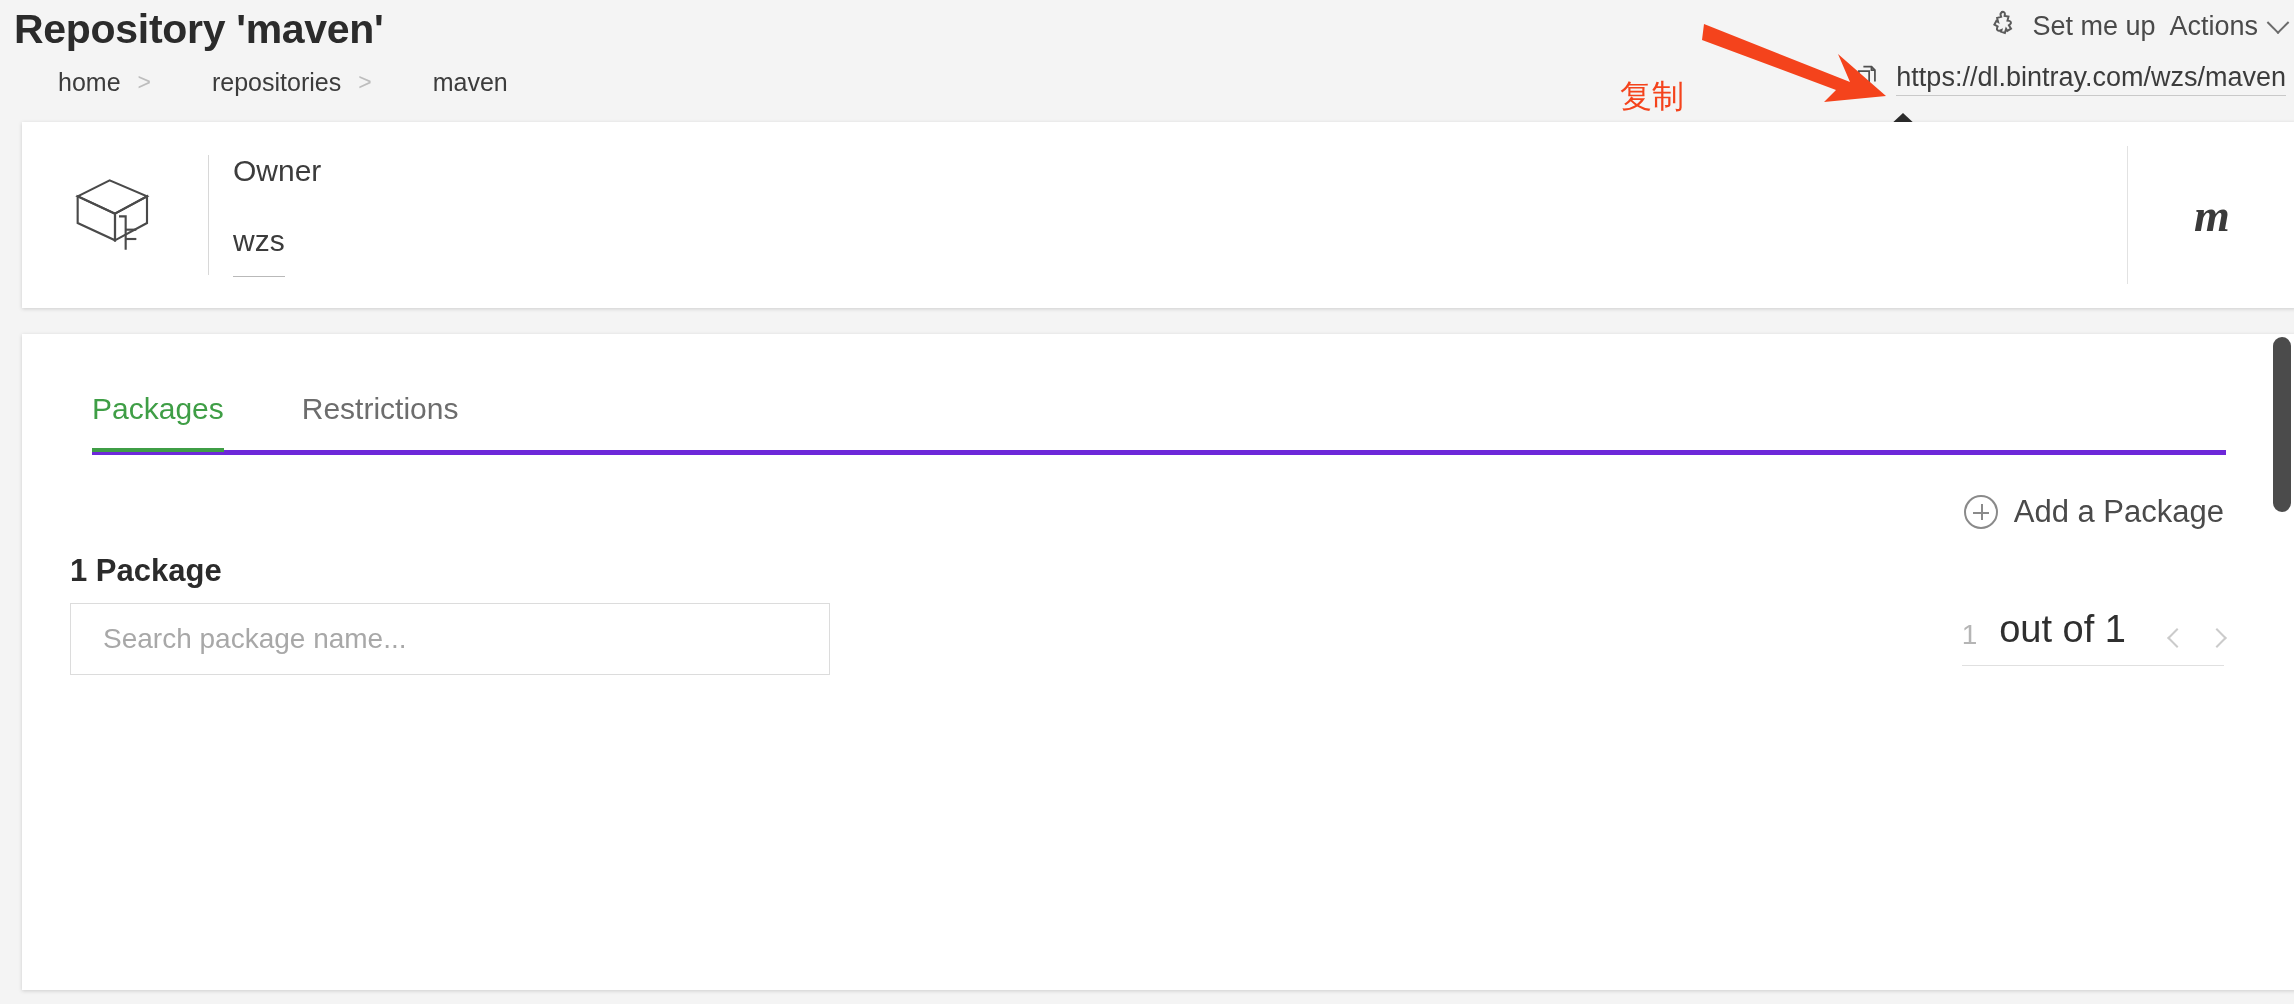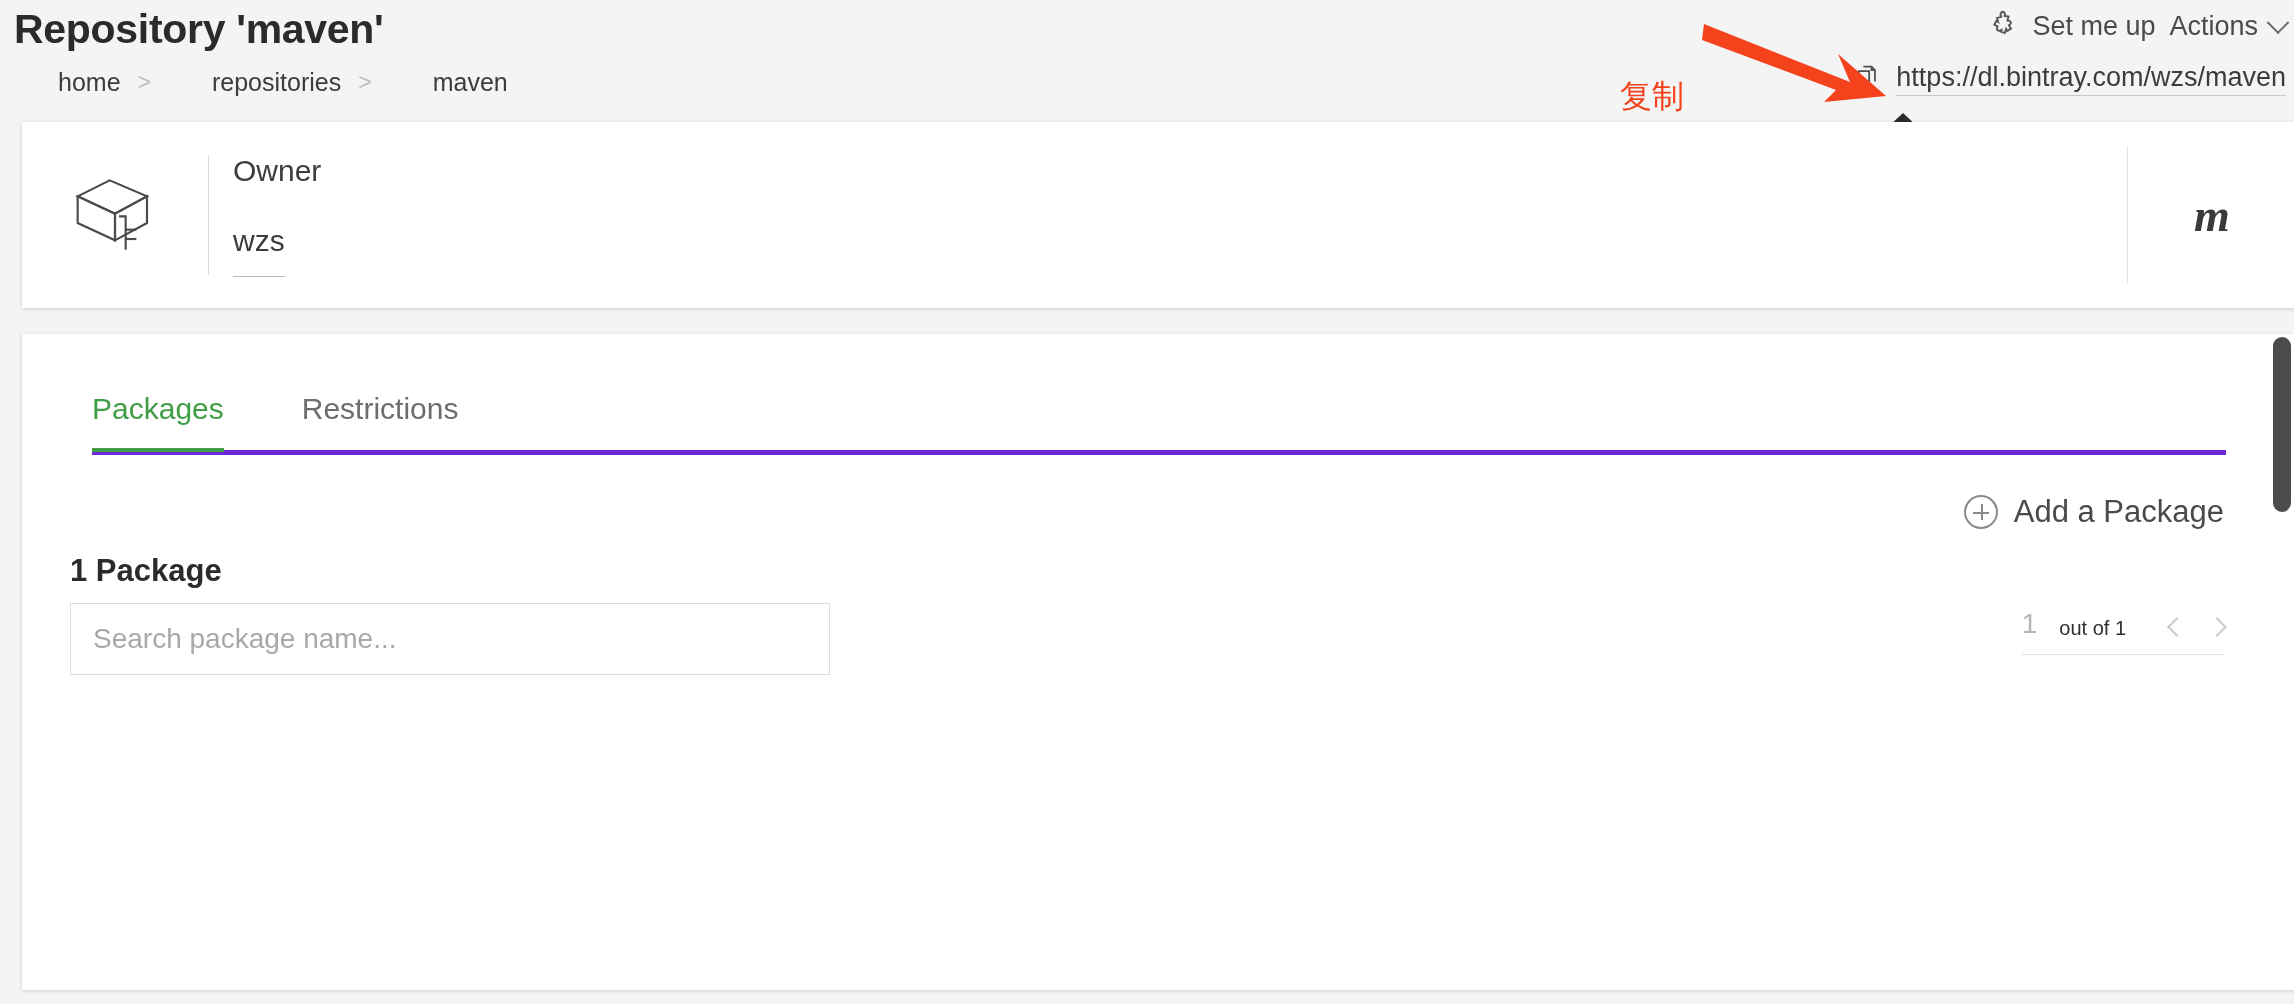--- a/index.html
+++ b/index.html
@@ -131,32 +131,32 @@
   .circle-plus:after { top: 7px; bottom: 7px; left: 15px; width: 2px; }
 
   .count-label {
     position: absolute; left: 70px; top: 553px;
     font-size: 31px; font-weight: bold; color: #2b2b2b;
   }
   .search-box {
     position: absolute; left: 70px; top: 603px;
     width: 760px; height: 72px;
     border: 1px solid #dcdcdc; background: #fff;
-    font-size: 28px; color: #3c3c3c; padding: 0 22px;
+    font-size: 28px; color: #3c3c3c; padding: 0 32px;
     font-family: "Liberation Sans", sans-serif; outline: none;
   }
   .search-box::placeholder { color: #a8a8a8; }
 
   .pager {
     position: absolute; right: 70px; top: 608px;
     display: flex; align-items: flex-end; gap: 22px;
     border-bottom: 1px solid #e0e0e0; padding-bottom: 14px;
   }
   .pager-num { font-size: 28px; color: #b5b5b5; }
-  .pager-of { font-size: 20px; color: #2f2f2f; }
+  .pager-of { font-size: 38px; color: #2f2f2f; }
   .pager-arrows { display: flex; gap: 26px; margin-left: 22px; padding-bottom: 6px; }
   .chev { width: 14px; height: 14px; border-top: 2px solid #cbcbcb; border-right: 2px solid #cbcbcb; cursor: pointer; }
   .chev.left { transform: rotate(-135deg); }
   .chev.right { transform: rotate(45deg); }
 
   
   .scrollbar-thumb {
     position: absolute; right: 3px; top: 337px;
     width: 18px; height: 175px; background: #4b4b4b; border-radius: 9px;
   }

